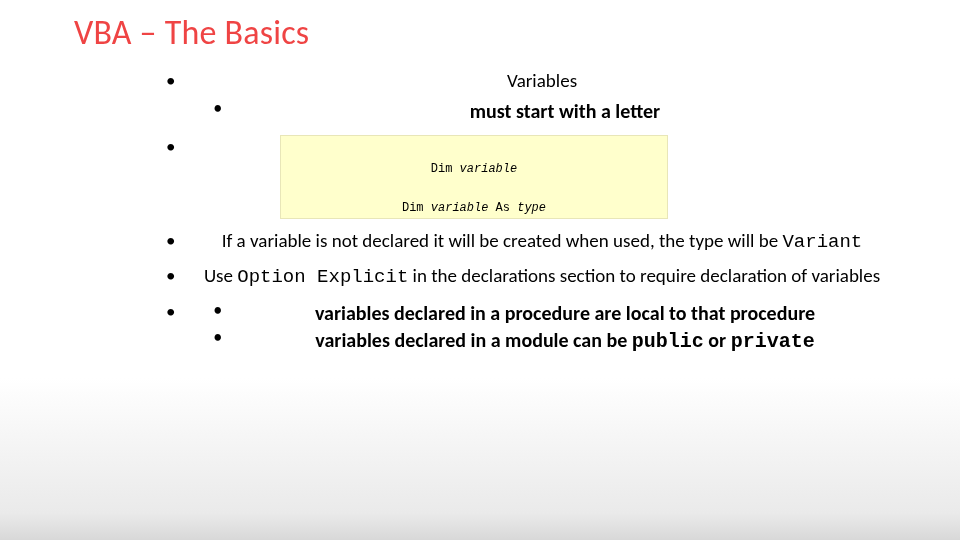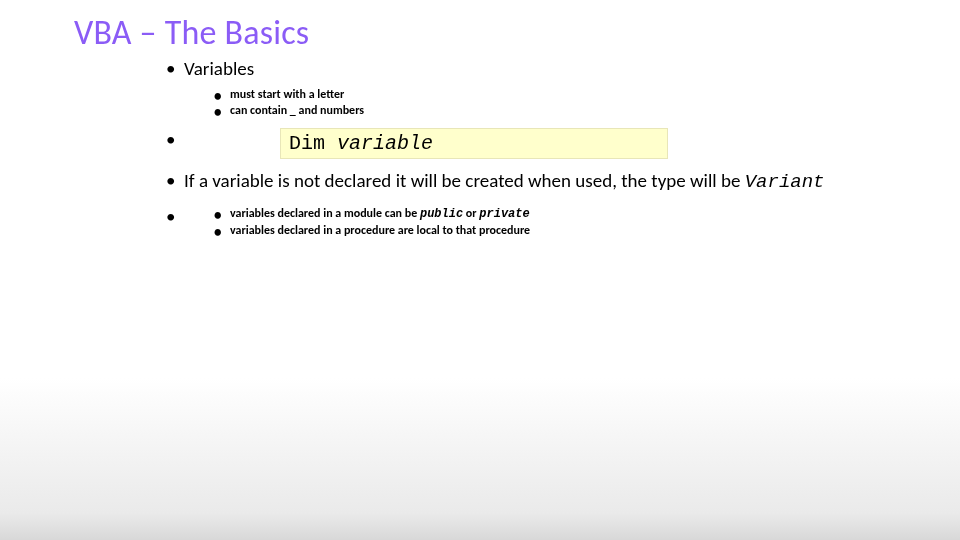--- a/index.html
+++ b/index.html
@@ -16,27 +16,28 @@
     position: relative;
     width: 960px;
     height: 540px;
     box-sizing: border-box;
     padding: 12px 60px 0 74px;
   }
   .title {
     font-size: 34px;
     font-weight: 400;
     letter-spacing: 0.2px;
-    margin: 0 0 4px 0;
-    color: #8b5cf6;
+    margin: 0 0 16px 0;
+    color: #ef4444;
   }
   ul.level1 {
     list-style: none;
     padding: 0;
     margin: 0 0 0 92px;
+    text-align: center;
   }
   ul.level1 > li {
     position: relative;
     font-size: 19px;
     line-height: 1.3;
     margin-bottom: 10px;
     padding-left: 18px;
   }
   ul.level1 > li::before {
     content: "•";
@@ -45,21 +46,21 @@
     top: 0;
     font-size: 19px;
   }
   ul.level2 {
     list-style: none;
     padding: 0;
     margin: 4px 0 0 30px;
   }
   ul.level2 > li {
     position: relative;
-    font-size: 12px;
+    font-size: 20px;
     font-weight: 600;
     line-height: 1.35;
     padding-left: 16px;
   }
   ul.level2 > li::before {
     content: "•";
     position: absolute;
     left: 0;
     top: 0;
     font-size: 15px;
@@ -68,63 +69,72 @@
   .codebox {
     margin: 6px 0 2px 96px;
     background: #ffffcc;
     border: 1px solid #e8e6b8;
     padding: 2px 8px 2px 8px;
     width: 388px;
     box-sizing: border-box;
   }
   .codebox .codeline {
     font-family: "Courier New", Courier, monospace;
-    font-size: 20px;
+    font-size: 12px;
     line-height: 1.25;
     white-space: nowrap;
+    margin-top: 24px;
   }
   .kw { font-family: "Courier New", Courier, monospace; }
   .it { font-style: italic; font-family: "Courier New", Courier, monospace; }
-  .mono { font-family: "Courier New", Courier, monospace; font-style: italic; }
+  .mono { font-family: "Courier New", Courier, monospace; }
 </style>
 </head>
 <body>
 
 <div class="slide">
 
   <h1 class="title">VBA – The Basics</h1>
 
   <ul class="level1">
 
     <li>
       <span>Variables</span>
       <ul class="level2">
         <li>must start with a letter</li>
-        <li>can contain _ and numbers</li>
       </ul>
     </li>
 
     <li>
       <div class="codebox">
         <div class="codeline">
           <span class="kw">Dim</span>
           <span> </span><span class="it">variable</span>
         </div>
+        <div class="codeline">
+          <span class="kw">Dim</span>
+          <span> </span><span class="it">variable</span>
+          <span> </span><span class="kw">As</span>
+          <span> </span><span class="it">type</span>
+        </div>
       </div>
     </li>
 
     <li>
       <span>If a variable is not declared it will be created when used, the type will be </span><span class="mono">Variant</span>
     </li>
 
+    <li>
+      <span>Use </span><span class="mono">Option Explicit</span><span> in the declarations section to require declaration of variables</span>
+    </li>
 
     <li>
       <ul class="level2">
+        <li>variables declared in a procedure are local to that procedure</li>
         <li>
           <span>variables declared in a module can be </span><span class="mono">public</span><span> or </span><span class="mono">private</span>
         </li>
-        <li>variables declared in a procedure are local to that procedure</li>
       </ul>
     </li>
 
   </ul>
 
 </div>
 
 </body></html>

